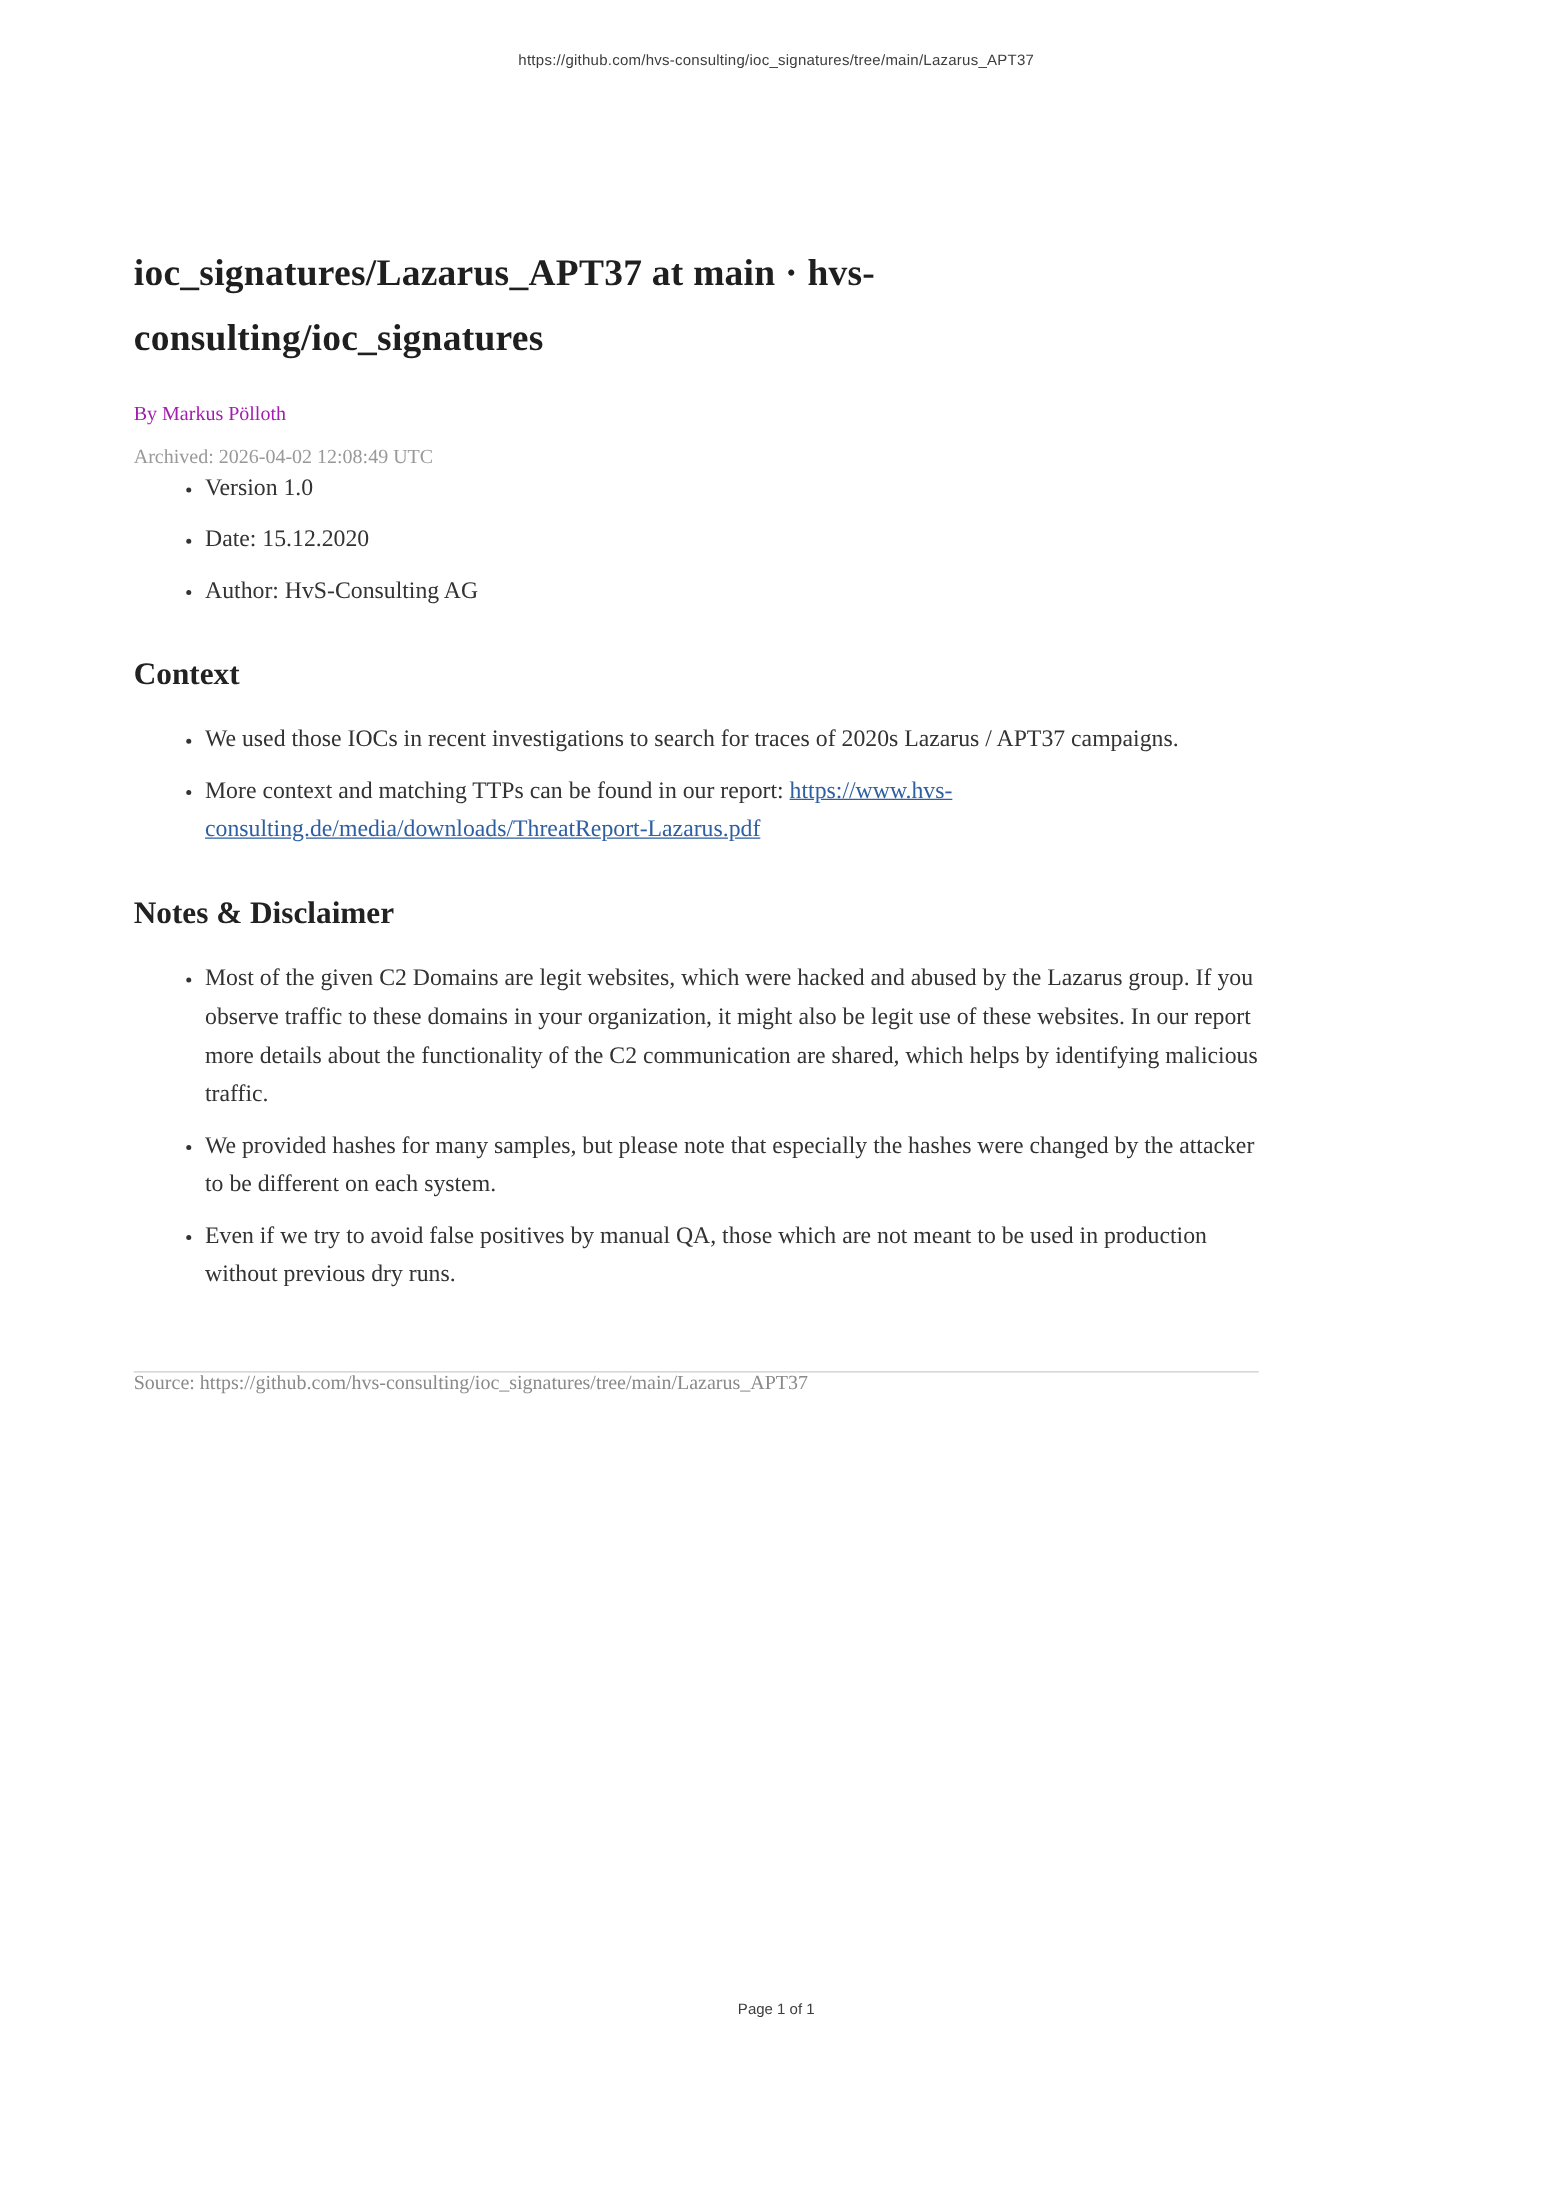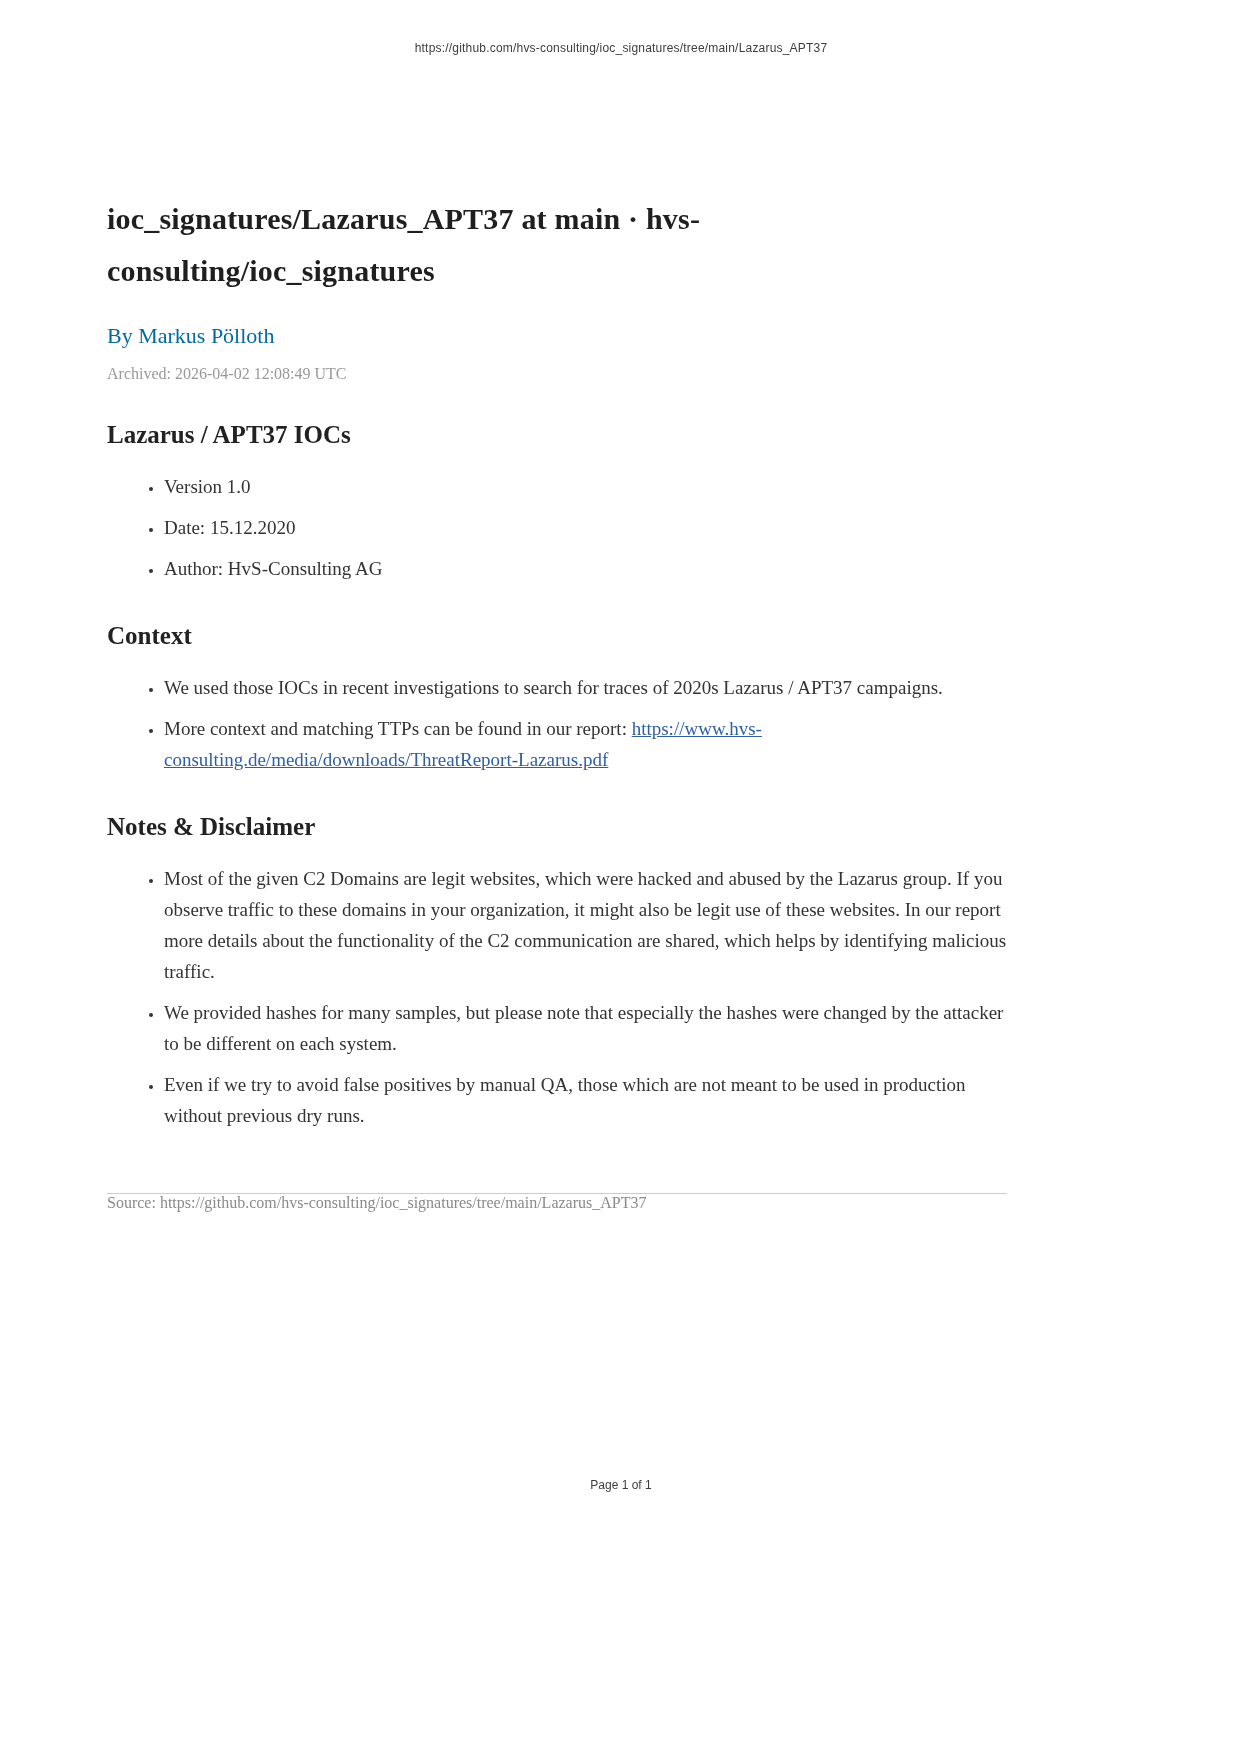--- a/index.html
+++ b/index.html
@@ -38,22 +38,22 @@
   h1.article-title {
     margin: 0;
     font-size: 30px;
     line-height: 52px;
     font-weight: bold;
     color: var(--title-text);
     letter-spacing: 0.2px;
   }
   .byline {
     margin-top: 26px;
-    font-size: 22px;
-    color: #0369a1;
+    font-size: 16px;
+    color: #a21caf;
   }
   .archived {
     margin-top: 16px;
     font-size: 16px;
     color: var(--muted);
   }
   h2.section-heading {
     margin: 38px 0 22px 0;
     font-size: 25px;
     font-weight: bold;
@@ -82,21 +82,21 @@
     border-top: 1px solid #cccccc;
     margin: 62px 0 0 0;
     width: 900px;
   }
   .source-line {
     font-size: 16px;
     color: #8a8a8a;
   }
   .print-footer {
     position: absolute;
-    top: 1478px;
+    top: 1600px;
     left: 0;
     width: 100%;
     text-align: center;
     font-family: "Liberation Sans", "DejaVu Sans", sans-serif;
     font-size: 12px;
     color: #3d3d3d;
   }
 </style>
 </head>
 <body>
@@ -104,21 +104,20 @@
 <div class="print-header">https://github.com/hvs-consulting/ioc_signatures/tree/main/Lazarus_APT37</div>
 
 <div class="content">
 
   <h1 class="article-title">ioc_signatures/Lazarus_APT37 at main · hvs-consulting/ioc_signatures</h1>
 
   <div class="byline">By Markus Pölloth</div>
 
   <div class="archived">Archived: 2026-04-02 12:08:49 UTC</div>
 
-  <h2 class="section-heading">Lazarus / APT37 IOCs</h2>
 
   <ul class="bullet-list">
     <li>Version 1.0</li>
     <li>Date: 15.12.2020</li>
     <li>Author: HvS-Consulting AG</li>
   </ul>
 
   <h2 class="section-heading">Context</h2>
 
   <ul class="bullet-list">

